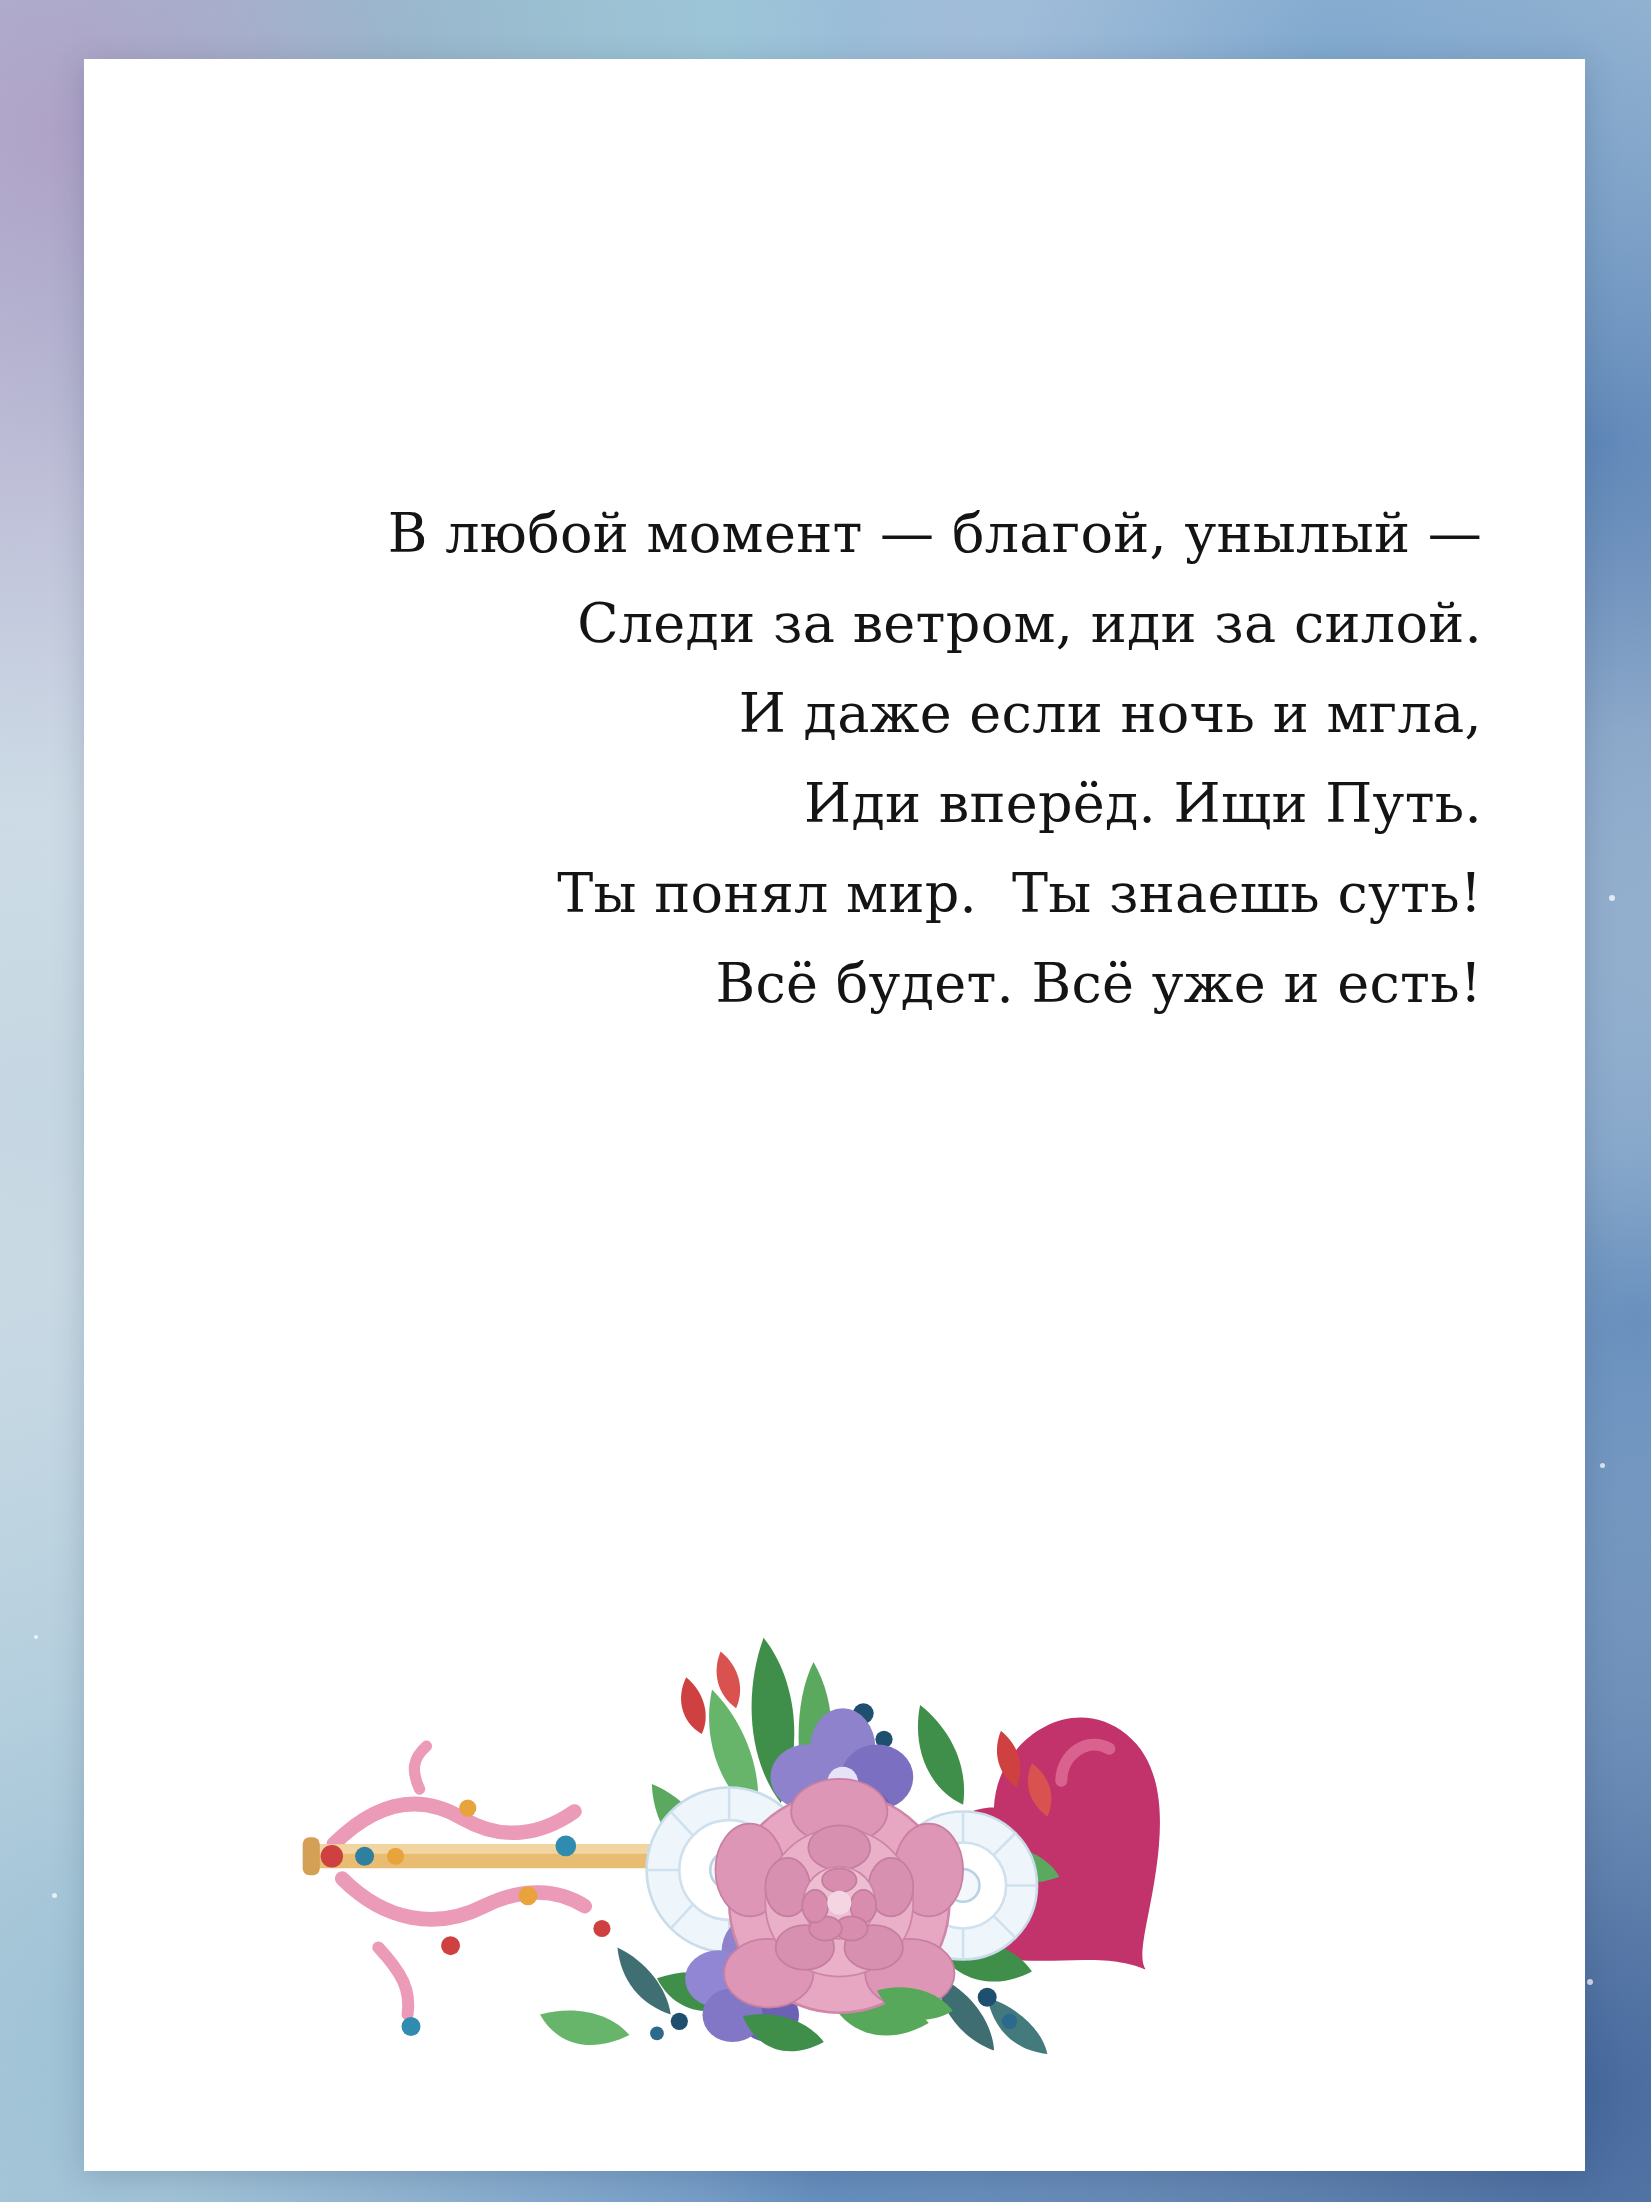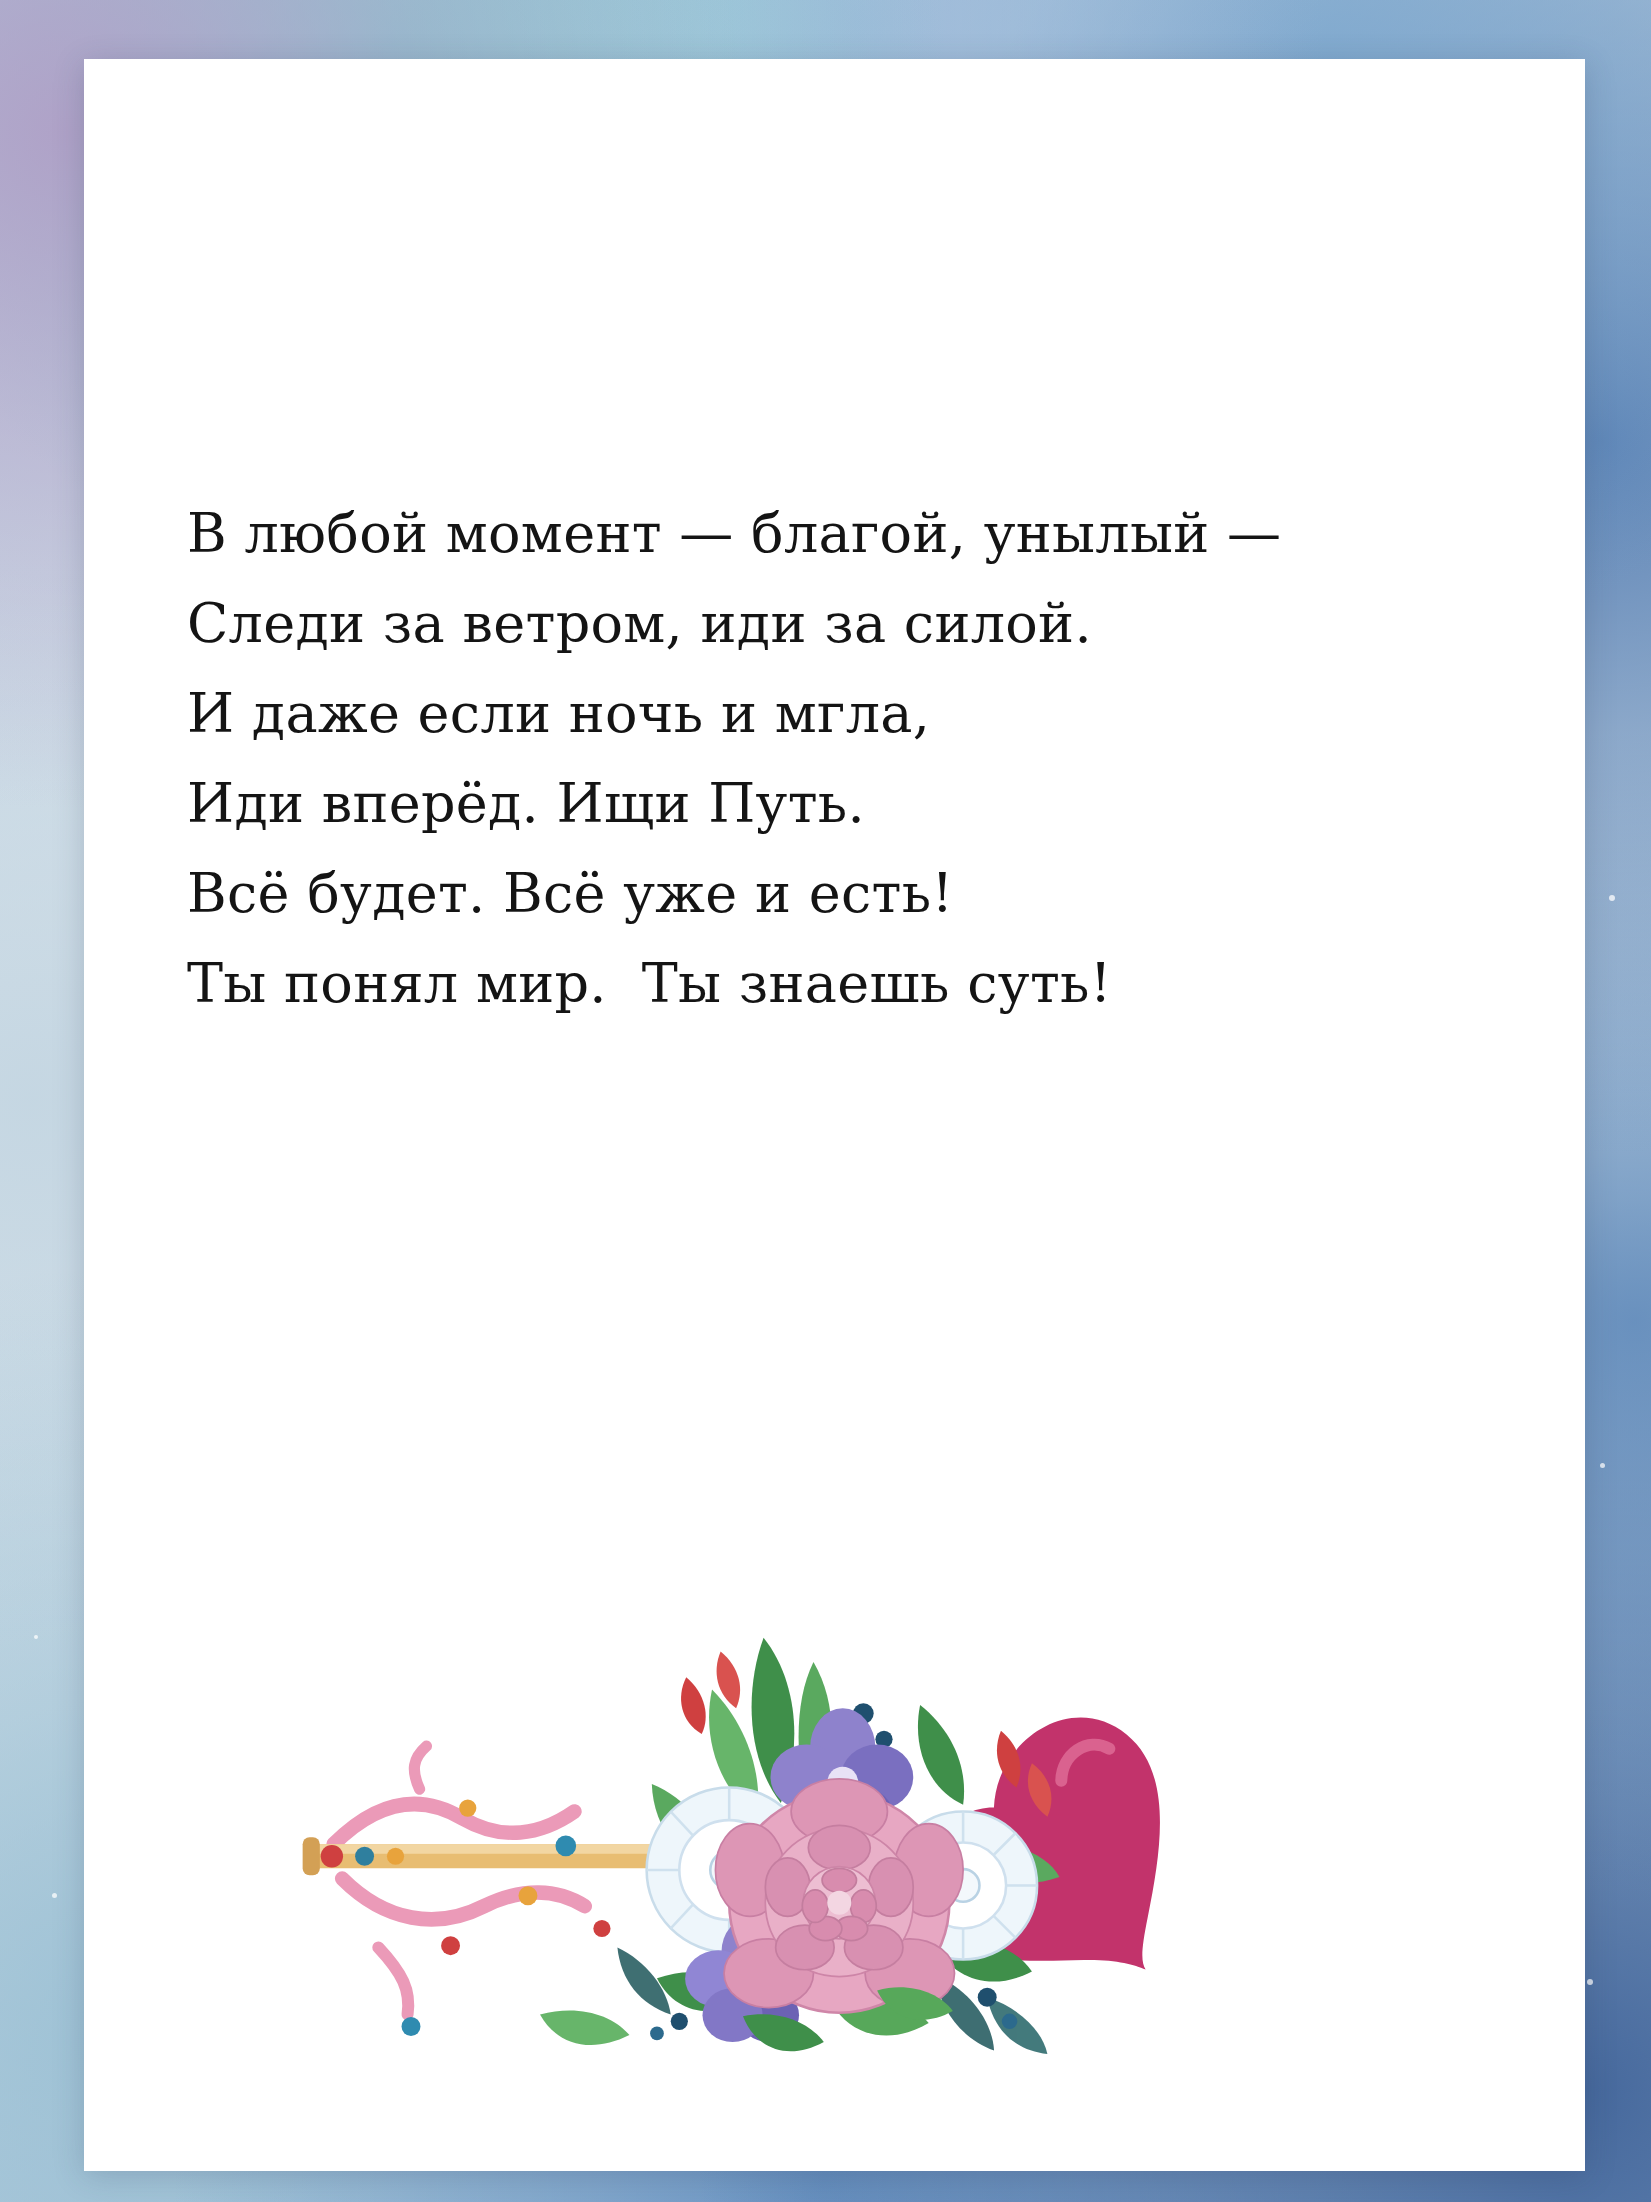--- a/index.html
+++ b/index.html
@@ -47,21 +47,21 @@
     background: #ffffff;
     box-shadow: 0 5.2px 29px rgba(40,60,90,0.22);
     overflow: hidden;
   }
 
   .poem {
     position: absolute;
     left: 0;
     right: 0;
     top: 430px;
-    text-align: left;
+    text-align: right;
     padding: 0 103px;
     box-sizing: border-box;
   }
   .poem .line {
     font-family: "DejaVu Serif", serif;
     font-size: 54px;
     line-height: 90px;
     color: #141414;
     letter-spacing: 0.3px;
     white-space: pre;
@@ -92,22 +92,22 @@
   <div class="speck" style="left:52px;top:1893px;width:5.2px;height:5.2px;"></div>
 </div>
 
 <div class="card">
 
   <div class="poem">
     <div class="line">В любой момент — благой, унылый —</div>
     <div class="line">Следи за ветром, иди за силой.</div>
     <div class="line">И даже если ночь и мгла,</div>
     <div class="line">Иди вперёд. Ищи Путь.</div>
+    <div class="line">Ты понял мир.  Ты знаешь суть!</div>
     <div class="line">Всё будет. Всё уже и есть!</div>
-    <div class="line">Ты понял мир.  Ты знаешь суть!</div>
   </div>
 
   <div class="ornament">
     <svg viewBox="0 0 1300 560" xmlns="http://www.w3.org/2000/svg">
 
       <g>
         <path d="M60 300 C110 250 160 240 210 270 C255 296 300 290 340 262" fill="none" stroke="#eb9ab8" stroke-width="17" stroke-linecap="round"></path>
         <path d="M70 340 C120 390 180 400 235 372 C280 350 320 352 352 372" fill="none" stroke="#eb9ab8" stroke-width="17" stroke-linecap="round"></path>
         <path d="M112 420 C140 450 150 470 146 498" fill="none" stroke="#eb9ab8" stroke-width="14" stroke-linecap="round"></path>
         <path d="M160 236 C150 214 152 200 168 186" fill="none" stroke="#eb9ab8" stroke-width="13" stroke-linecap="round"></path>

